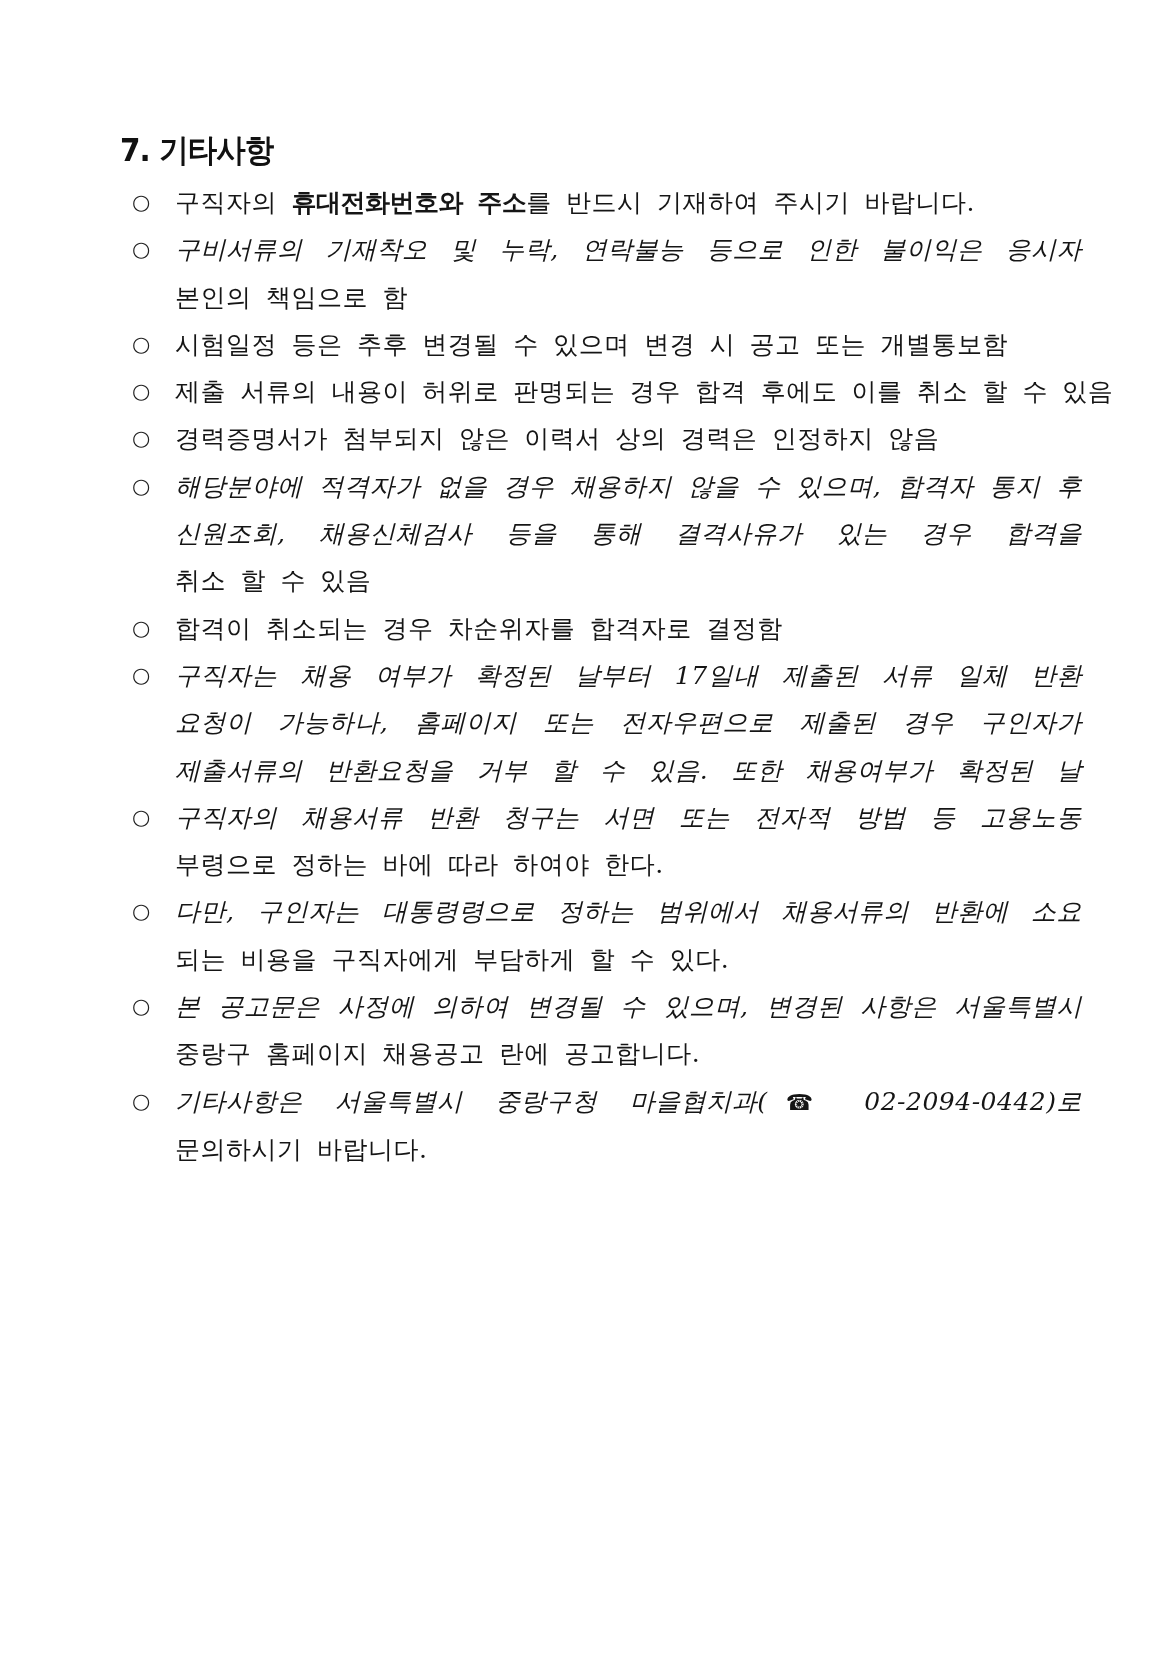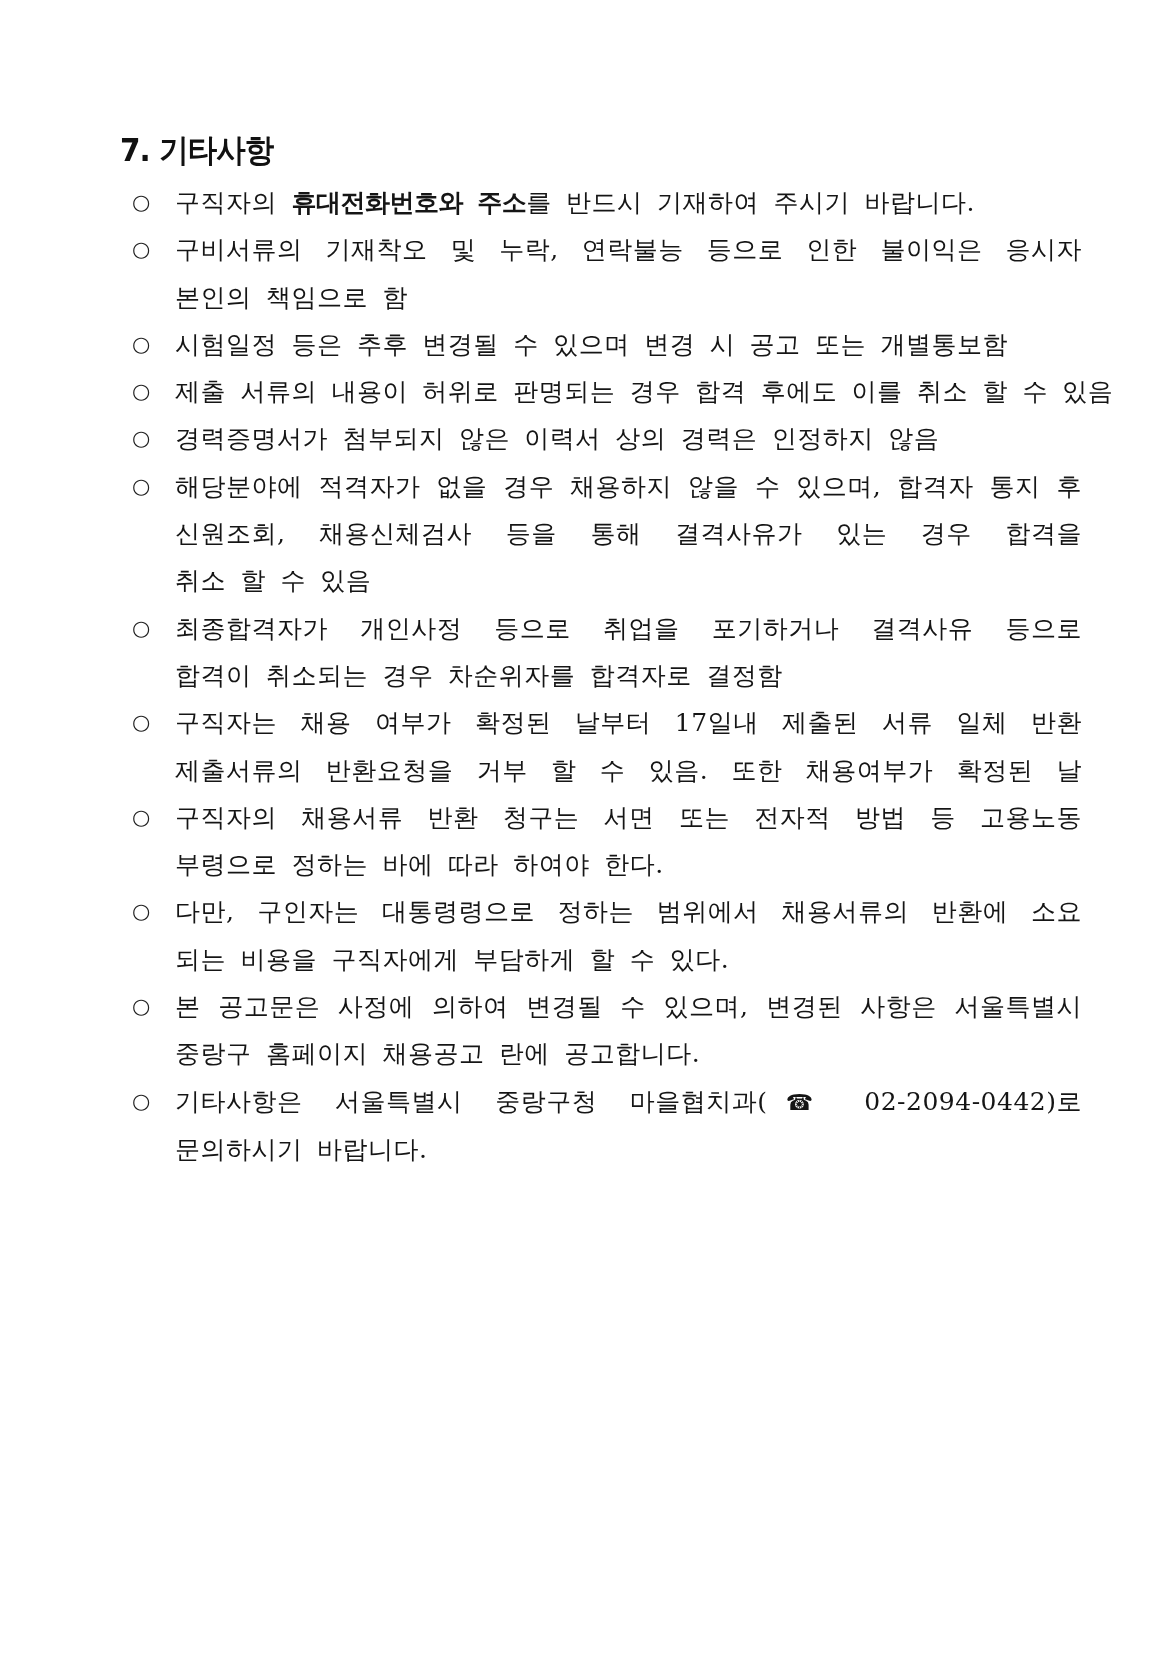--- a/index.html
+++ b/index.html
@@ -68,20 +68,21 @@
     }
     .item .line {
       display: block;
       white-space: nowrap;
     }
     .item .line.justify {
       text-align: justify;
       text-align-last: justify;
       white-space: normal;
       width: 907px;
+      font-style: italic;
     }
     .bold {
       font-family: "DejaVu Sans", "Liberation Sans", sans-serif;
       font-weight: bold;
       letter-spacing: -0.5px;
       margin-top: 20px;
     }
     .phone-icon {
       font-family: "DejaVu Sans", sans-serif;
       font-size: 22px;
@@ -116,26 +117,26 @@
         <span class="line">경력증명서가 첨부되지 않은 이력서 상의 경력은 인정하지 않음</span>
       </li>
       <li class="item">
         <span class="bullet">○</span>
         <span class="line justify">해당분야에 적격자가 없을 경우 채용하지 않을 수 있으며, 합격자 통지 후</span>
         <span class="line justify">신원조회, 채용신체검사 등을 통해 결격사유가 있는 경우 합격을</span>
         <span class="line">취소 할 수 있음</span>
       </li>
       <li class="item">
         <span class="bullet">○</span>
-        <span class="line justify">최종합격자가 개인사정 등으로 취업을 포기하거나 결격사유 등으로</span>
         <span class="line">합격이 취소되는 경우 차순위자를 합격자로 결정함</span>
       </li>
       <li class="item">
         <span class="bullet">○</span>
         <span class="line justify">구직자는 채용 여부가 확정된 날부터 17일내 제출된 서류 일체 반환</span>
+        <span class="line justify">요청이 가능하나, 홈페이지 또는 전자우편으로 제출된 경우 구인자가</span>
         <span class="line justify">제출서류의 반환요청을 거부 할 수 있음. 또한 채용여부가 확정된 날</span>
       </li>
       <li class="item">
         <span class="bullet">○</span>
         <span class="line justify">구직자의 채용서류 반환 청구는 서면 또는 전자적 방법 등 고용노동</span>
         <span class="line">부령으로 정하는 바에 따라 하여야 한다.</span>
       </li>
       <li class="item">
         <span class="bullet">○</span>
         <span class="line justify">다만, 구인자는 대통령령으로 정하는 범위에서 채용서류의 반환에 소요</span>

